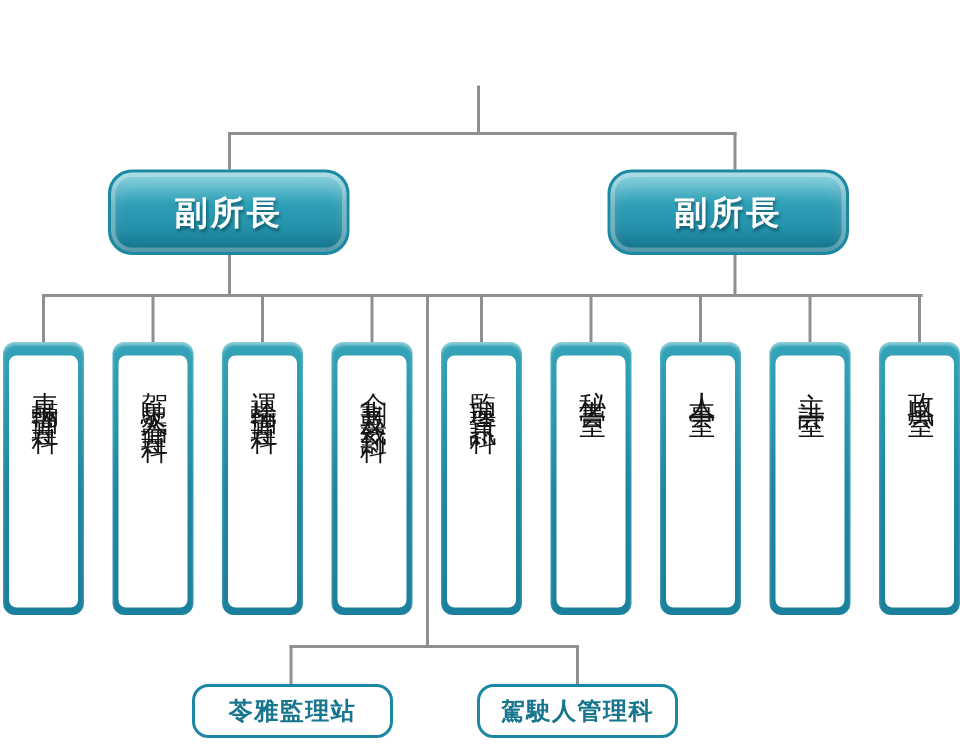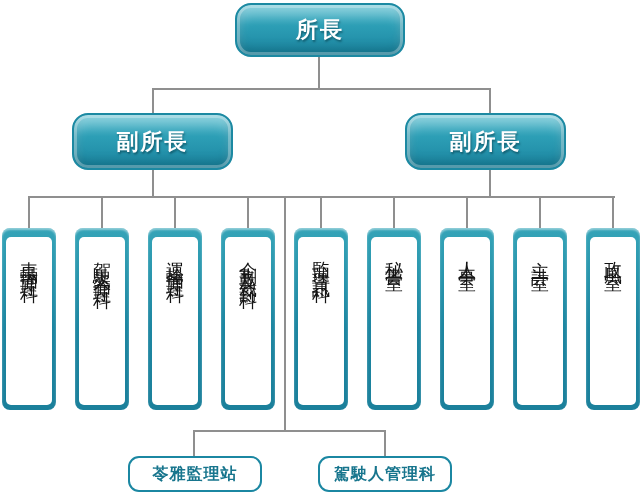--- a/index.html
+++ b/index.html
@@ -112,23 +112,20 @@
   <div class="line v" style="left:320px; top:196px; height:32px;"></div>
   <div class="line v" style="left:393px; top:196px; height:32px;"></div>
   <div class="line v" style="left:466px; top:196px; height:32px;"></div>
   <div class="line v" style="left:539px; top:196px; height:32px;"></div>
   <div class="line v" style="left:612px; top:196px; height:32px;"></div>
   <div class="line v" style="left:284px; top:196px; height:234px;"></div>
   <div class="line h" style="left:193px; top:430px; width:192px;"></div>
   <div class="line v" style="left:193px; top:430px; height:26px;"></div>
   <div class="line v" style="left:384px; top:430px; height:26px;"></div>
 
-  <div class="pill" style="left:235px; top:3px; width:170px; height:54px;">
-    <span class="pill-label">所長</span>
-  </div>
 
   <div class="pill" style="left:72px; top:113px; width:161px; height:57px;">
     <span class="pill-label">副所長</span>
   </div>
   <div class="pill" style="left:405px; top:113px; width:161px; height:57px;">
     <span class="pill-label">副所長</span>
   </div>
 
   <div class="dept" style="left:2px;">
     <div class="dept-inner">

